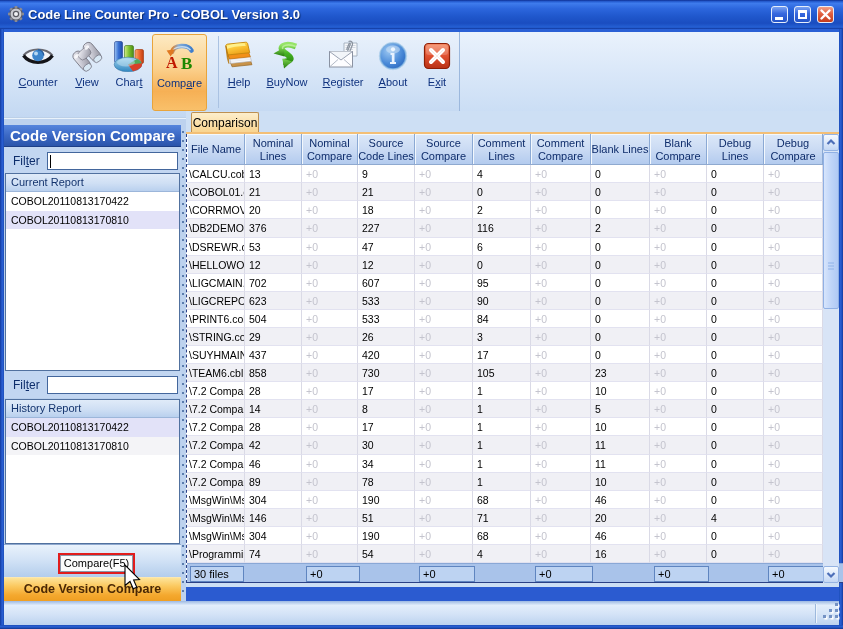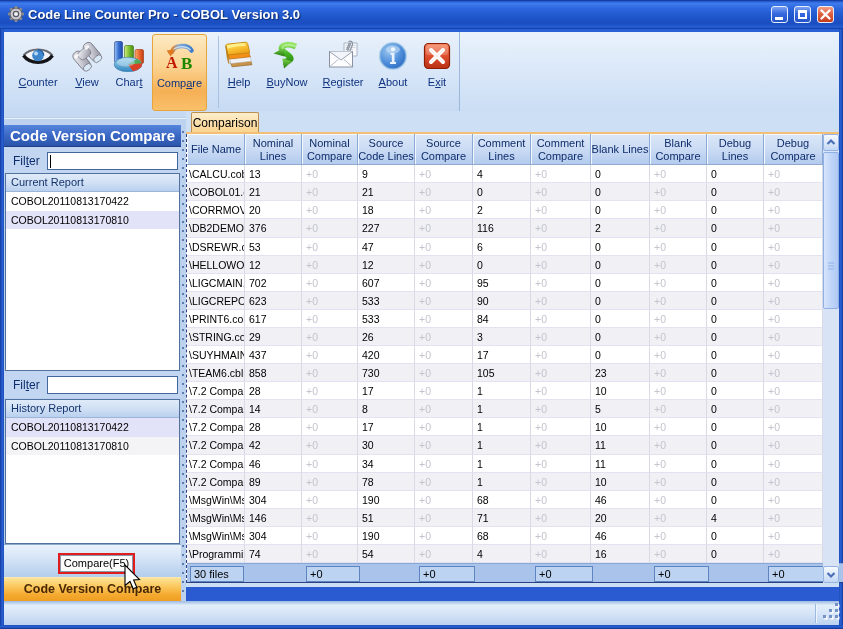--- a/index.html
+++ b/index.html
@@ -530,21 +530,21 @@
 <div class="dcell cmp" style="left:228px;width:58px;padding-left:4px">+0</div>
 <div class="dcell" style="left:286px;width:58px;padding-left:4px">90</div>
 <div class="dcell cmp" style="left:344px;width:60px;padding-left:4px">+0</div>
 <div class="dcell" style="left:404px;width:59px;padding-left:4px">0</div>
 <div class="dcell cmp" style="left:463px;width:57px;padding-left:4px">+0</div>
 <div class="dcell" style="left:520px;width:57px;padding-left:4px">0</div>
 <div class="dcell cmp" style="left:577px;width:59px;padding-left:4px">+0</div>
 </div>
 <div class="drow" style="top:175.86px;height:18.0820px;background:#ffffff">
 <div class="dcell" style="left:0px;width:58px;padding-left:2px">\PRINT6.cob</div>
-<div class="dcell" style="left:58px;width:57px;padding-left:4px">617</div>
+<div class="dcell" style="left:58px;width:57px;padding-left:4px">504</div>
 <div class="dcell cmp" style="left:115px;width:56px;padding-left:4px">+0</div>
 <div class="dcell" style="left:171px;width:57px;padding-left:4px">533</div>
 <div class="dcell cmp" style="left:228px;width:58px;padding-left:4px">+0</div>
 <div class="dcell" style="left:286px;width:58px;padding-left:4px">84</div>
 <div class="dcell cmp" style="left:344px;width:60px;padding-left:4px">+0</div>
 <div class="dcell" style="left:404px;width:59px;padding-left:4px">0</div>
 <div class="dcell cmp" style="left:463px;width:57px;padding-left:4px">+0</div>
 <div class="dcell" style="left:520px;width:57px;padding-left:4px">0</div>
 <div class="dcell cmp" style="left:577px;width:59px;padding-left:4px">+0</div>
 </div>

